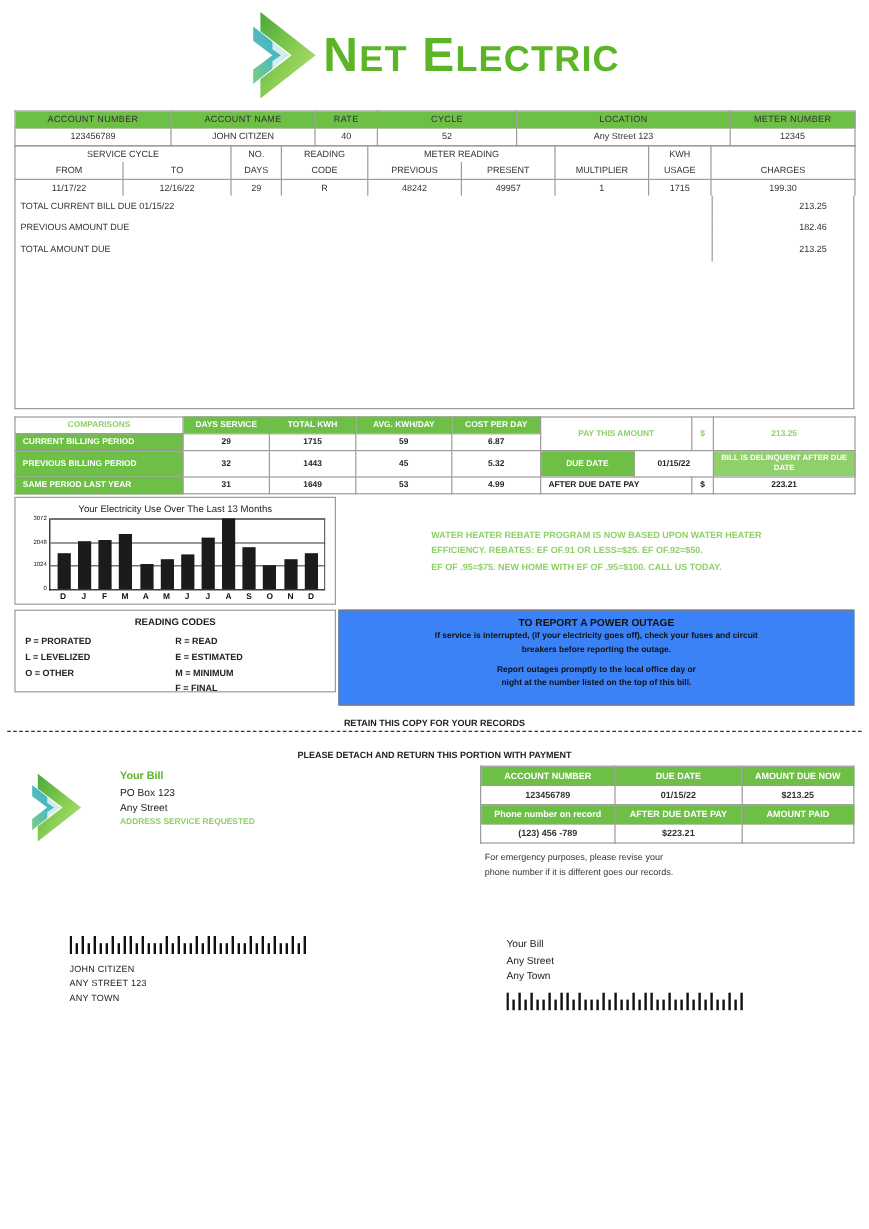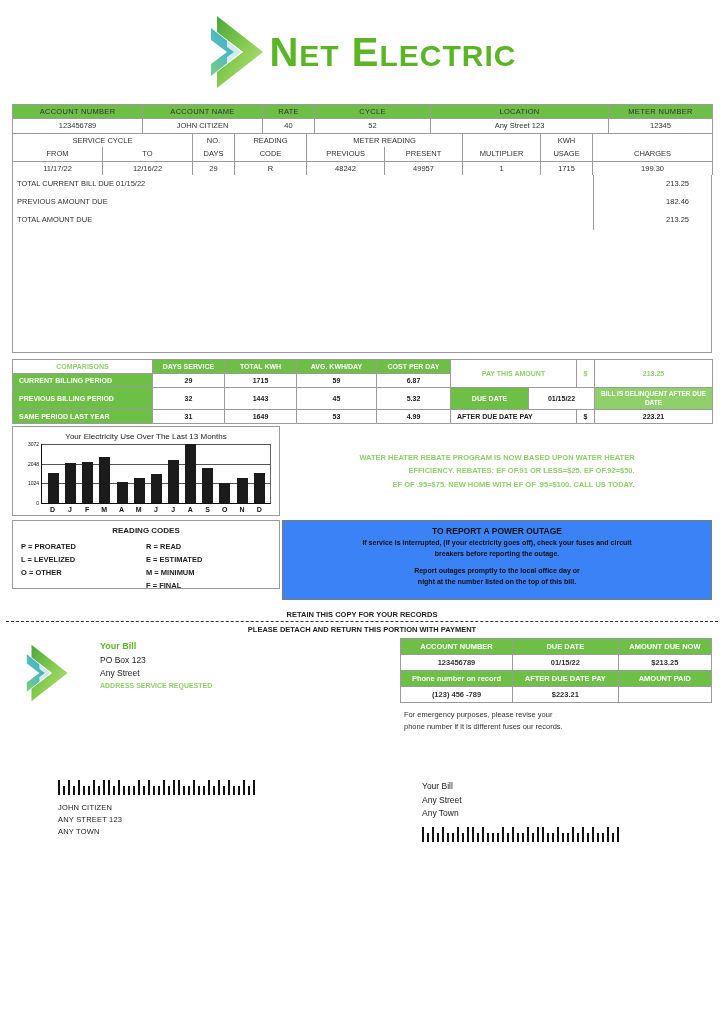--- a/index.html
+++ b/index.html
@@ -8,21 +8,21 @@
     width: 724px; height: 1024px;
     background:#ffffff;
     font-family:"Liberation Sans", sans-serif;
     color:#333;
     position:relative;
     overflow:hidden;
   }
   .page { position:relative; width:724px; height:1024px; }
 
   
-  .logo-band { display:flex; align-items:center; justify-content:center; height:104px; gap:0; }
+  .logo-band { display:flex; align-items:center; justify-content:center; height:92px; gap:0; }
   .logo-mark { width:62px; height:84px; display:block; }
   .brand-word { font-size:40px; font-weight:bold; letter-spacing:1px;
                 color:#5cb527; font-family:"Liberation Sans", sans-serif; }
   .brand-word .sm { font-size:30px; }
 
   
   table { border-collapse:collapse; }
   .grid { width:700px; margin:0 12px; table-layout:fixed; }
   .grid td, .grid th {
     border:1px solid #9b9b9b;
@@ -70,39 +70,39 @@
            transform:translateY(-50%); white-space:nowrap; }
   .bars { position:absolute; inset:0; display:flex; align-items:flex-end;
           justify-content:space-around; padding:0 3px; }
   .bar { width:11px; background:#1b1b1b; }
   .xlabels { display:flex; justify-content:space-around; margin-left:24px;
              margin-right:4px; padding:2px 3px 0; }
   .xlabels span { width:11px; text-align:center; font-size:7px; font-weight:bold; color:#111; }
   .rebate-box { flex:1; margin-left:2px; display:flex; align-items:center;
                 justify-content:center; padding:4px 8px; }
   .rebate-text { color:#8fd06a; font-weight:bold; font-size:7.5px;
-                 text-align:right; line-height:1.75; }
+                 text-align:left; line-height:1.75; }
 
   
   .lowrow { display:flex; width:700px; margin:4px 12px 0; }
   .codes-box { width:268px; border:1px solid #9b9b9b; padding:5px 8px 8px; height:69px; }
   .codes-title { font-size:8px; font-weight:bold; text-align:center; color:#222; margin-bottom:5px; }
   .codes-cols { display:flex; }
   .codes-col { flex:1; }
   .codes-col div { font-size:7.5px; font-weight:bold; color:#222; line-height:1.75; }
   .outage-box { flex:1; margin-left:2px; background:#3b82f6; border:1px solid #7a7a7a;
                 padding:5px 10px; height:80px; text-align:center; }
   .outage-title { font-size:8.5px; font-weight:bold; color:#111; margin-bottom:2px; }
   .outage-line { font-size:7px; font-weight:bold; color:#111; line-height:1.5; }
   .outage-gap { height:7px; }
 
   
   .retain { text-align:center; font-size:7.5px; font-weight:bold; color:#222; margin-top:10px; }
   .dashed { border-top:1px dashed #333; margin:2px 6px 0; }
-  .detach { text-align:center; font-size:7.5px; font-weight:bold; color:#222; margin-top:3px; }
+  .detach { text-align:center; font-size:7.5px; font-weight:bold; color:#222; margin-top:15px; }
 
   
   .stub { display:flex; width:700px; margin:4px 12px 0; }
   .stub-left { width:388px; display:flex; align-items:flex-start; padding-top:2px; }
   .stub-logo { width:56px; height:66px; margin-left:8px; }
   .stub-addr { margin-left:24px; line-height:1.55; }
   .stub-addr .ttl { font-size:9px; font-weight:bold; color:#5cb527; }
   .stub-addr .ln { font-size:8.5px; color:#222; }
   .stub-addr .asr { font-size:7px; font-weight:bold; color:#8fd06a; margin-top:1px; }
   .stub-right { flex:1; }
@@ -434,21 +434,21 @@
         </tr>
         <tr>
           <td>(123) 456 -789</td>
           <td>$223.21</td>
           <td></td>
         </tr>
       </tbody>
         </table>
       <div class="stub-note">
         <div>For emergency purposes, please revise your</div>
-        <div>phone number if it is different fuses our records.</div>
+        <div>phone number if it is different goes our records.</div>
       </div>
     </div>
   </div>
 
   <div class="mailrow">
     <div class="mail-left">
       <svg class="barcode" width="200" height="15" viewBox="0 0 200 15">
         <g fill="#111">
           <rect x="0" y="0" width="2" height="15"></rect>
             <rect x="5" y="6" width="2" height="9"></rect>

